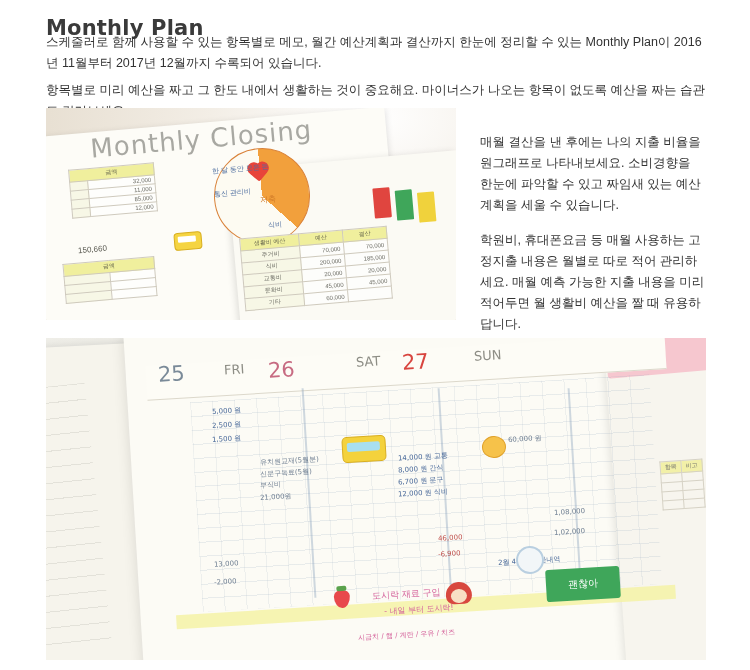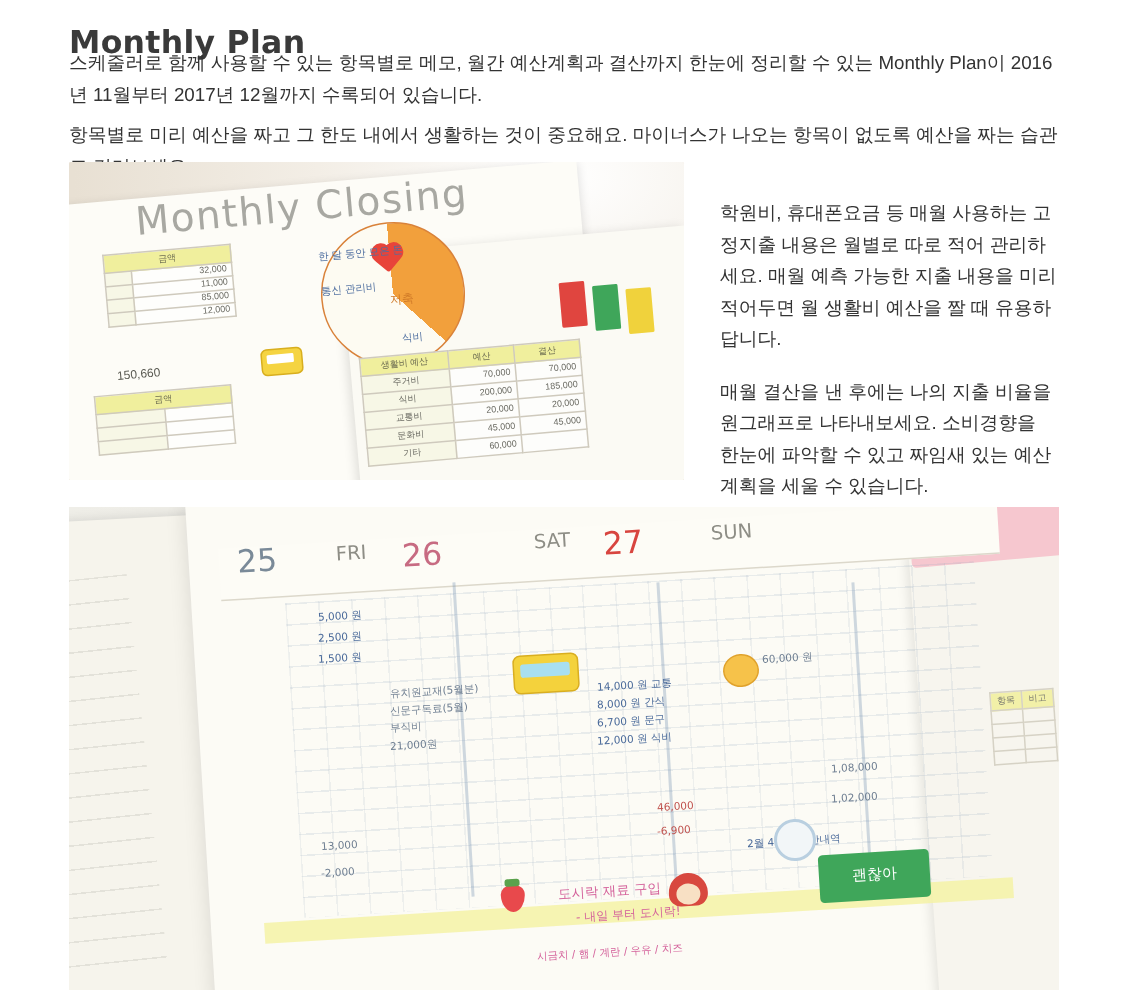--- a/index.html
+++ b/index.html
@@ -544,22 +544,22 @@
     <div class="p1-tabs">
       <div class="p1-tab" style="left:0; top:0; background:#e0453f;"></div>
       <div class="p1-tab" style="left:22px; top:4px; background:#3fa65a;"></div>
       <div class="p1-tab" style="left:44px; top:8px; background:#f0d23c;"></div>
     </div>
 
     <div class="p1-bus"></div>
   </div>
 
   <div class="rtext">
+    <p>매월 결산을 낸 후에는 나의 지출 비율을 원그래프로 나타내보세요. 소비경향을 한눈에 파악할 수 있고 짜임새 있는 예산계획을 세울 수 있습니다.</p>
     <p>학원비, 휴대폰요금 등 매월 사용하는 고정지출 내용은 월별로 따로 적어 관리하세요. 매월 예측 가능한 지출 내용을 미리 적어두면 월 생활비 예산을 짤 때 유용하답니다.</p>
-    <p>매월 결산을 낸 후에는 나의 지출 비율을 원그래프로 나타내보세요. 소비경향을 한눈에 파악할 수 있고 짜임새 있는 예산계획을 세울 수 있습니다.</p>
   </div>
 
   <div class="photo2">
     <div class="p2-bg"></div>
     <div class="p2-pageleft">
       <div class="l-lines"></div>
     </div>
     <div class="p2-pagemain"></div>
     <div class="p2-pageright"></div>
     <div class="p2-pinkcorner"></div>

